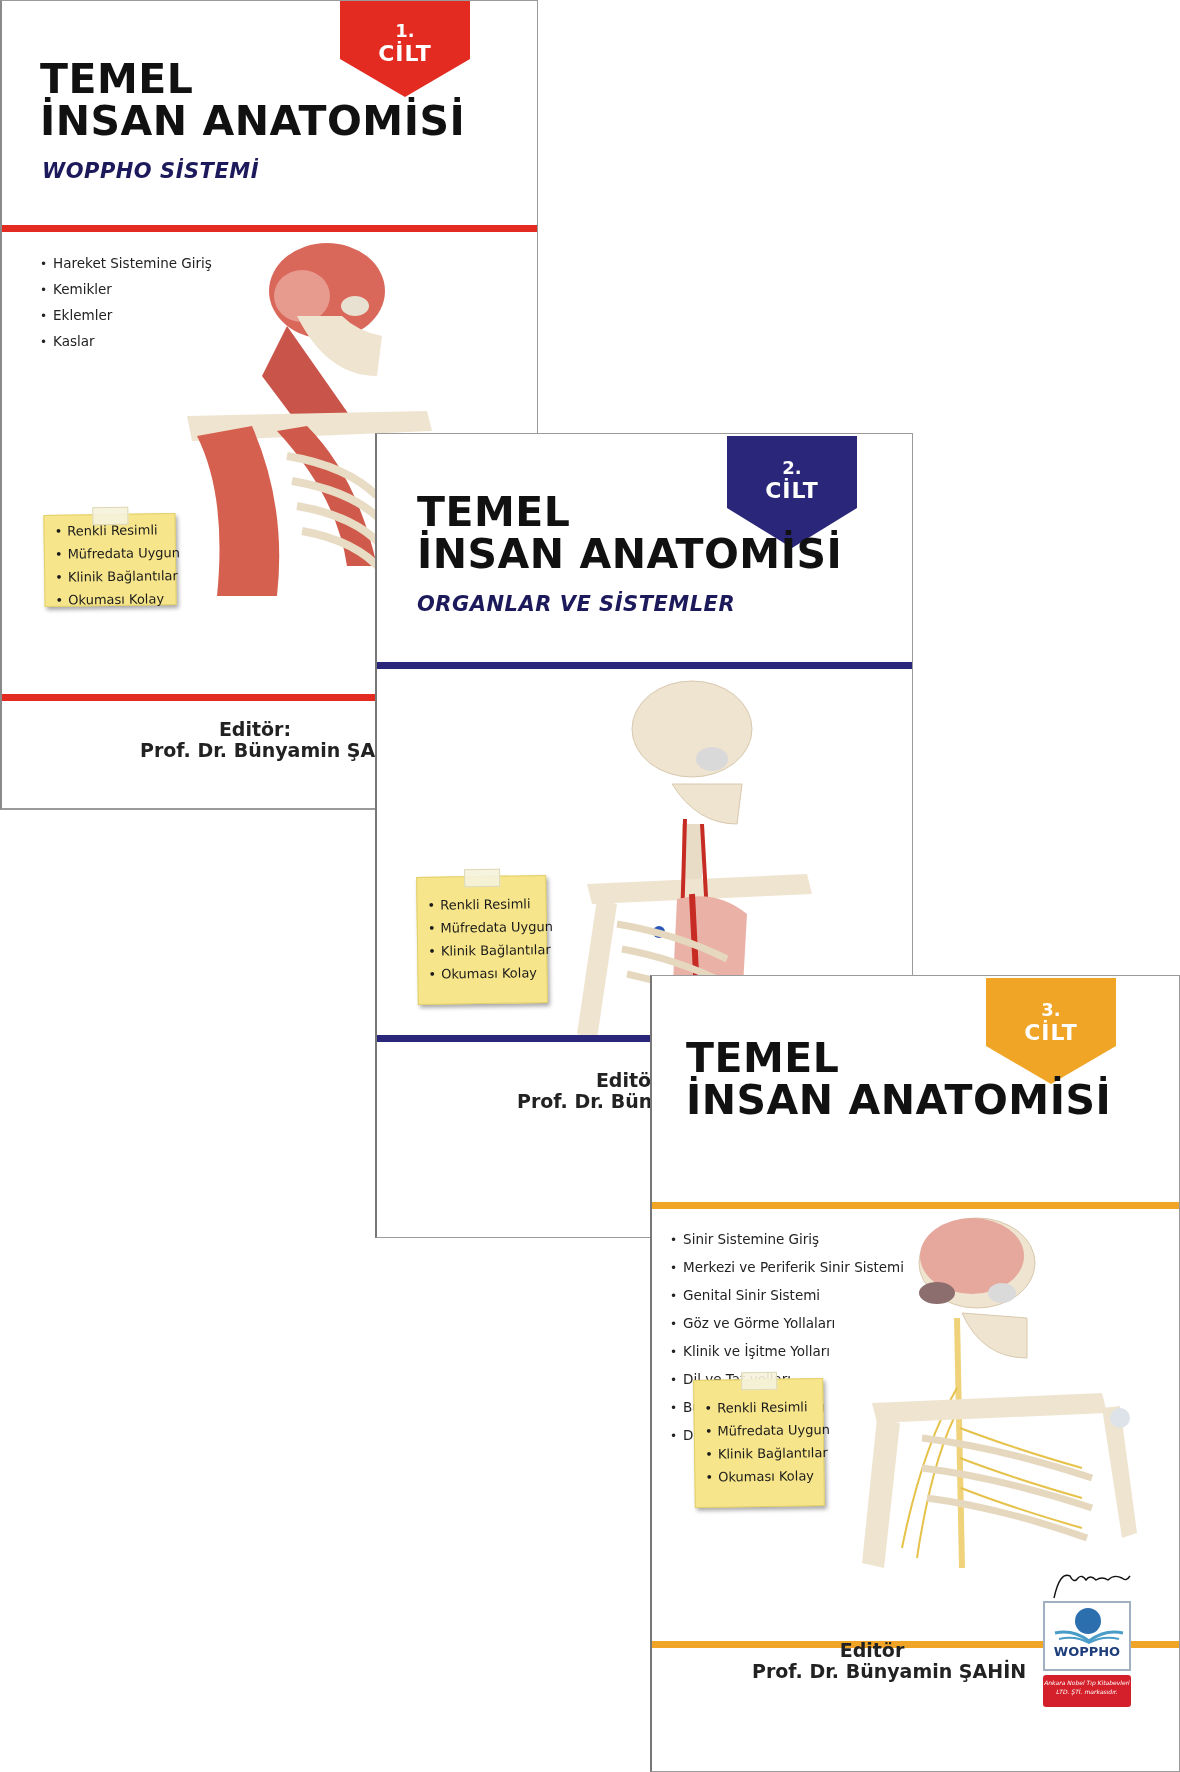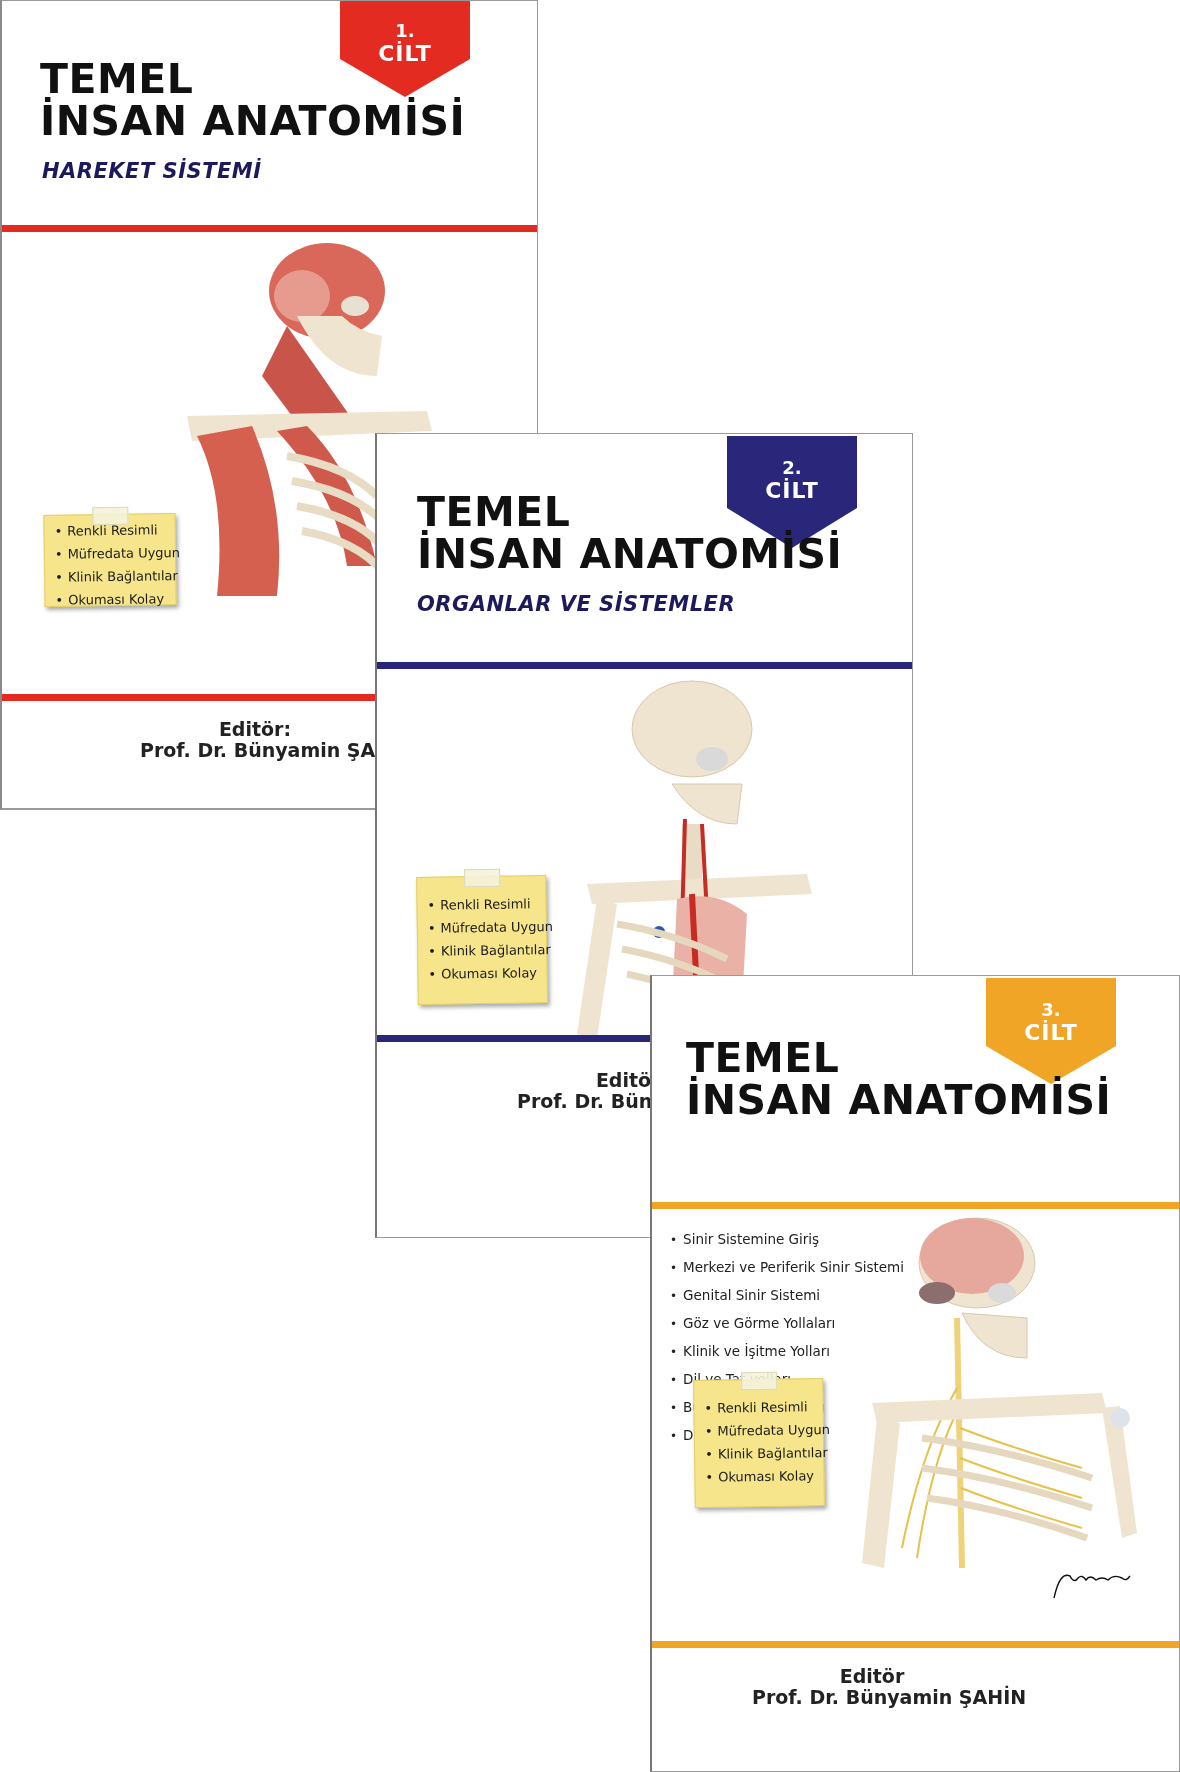--- a/index.html
+++ b/index.html
@@ -69,23 +69,29 @@
     <svg width="130" height="100">
         <polygon points="0,0 130,0 130,60 65,98 0,60" fill="#e32b22"></polygon>
       </svg>
     <span class="b-num">1.</span>
     <span class="b-cilt">CİLT</span>
   </div>
   <div class="title" style="left:38px; top:58px; font-size:41px;">
     <span class="t1">TEMEL</span>
     <span class="t2">İNSAN ANATOMİSİ</span>
   </div>
-  <div class="subtitle" style="left:40px; top:158px; font-size:21px;">HAREKET SİSTEMİ</div>
+  <div class="subtitle" style="left:40px; top:158px; font-size:21px;">WOPPHO SİSTEMİ</div>
   <div class="rule" style="top:224px; background:#e32b22;"></div>
 
+  <ul class="toc" style="left:38px; top:250px;">
+    <li style="line-height:25px;">Hareket Sistemine Giriş</li>
+    <li style="line-height:25px;">Kemikler</li>
+    <li style="line-height:25px;">Eklemler</li>
+    <li style="line-height:25px;">Kaslar</li>
+  </ul>
 
   <svg class="illus" style="left:175px; top:235px;" width="363" height="400" viewBox="0 0 363 400">
     <ellipse cx="150" cy="55" rx="58" ry="48" fill="#d9675a"></ellipse>
     <ellipse cx="125" cy="60" rx="28" ry="26" fill="#e79a8e"></ellipse>
     <ellipse cx="178" cy="70" rx="14" ry="10" fill="#e8e0d0"></ellipse>
     <path d="M120 80 Q150 140 200 140 L205 100 Q180 95 165 80 Z" fill="#efe4d0"></path>
     <path d="M110 90 L180 190 L130 200 L85 140 Z" fill="#c9544a"></path>
     <path d="M10 180 L250 175 L255 195 L15 205 Z" fill="#efe4d0"></path>
     <path d="M20 200 Q50 260 40 360 L100 360 Q110 270 75 190 Z" fill="#d6604f"></path>
     <path d="M100 195 Q160 260 170 330 L200 330 Q180 240 130 190 Z" fill="#cf5a4b"></path>
@@ -226,18 +232,29 @@
       <li>Okuması Kolay</li>
     </ul>
   </div>
 
   <svg class="signature" style="left:400px; top:590px;" width="80" height="35" viewBox="0 0 80 35">
     <path d="M2 32 Q8 5 18 10 Q22 18 26 12 Q30 8 34 14 Q38 8 44 14 Q50 10 56 14 Q62 8 70 12 Q74 16 78 10" stroke="#111" stroke-width="1.4" fill="none"></path>
   </svg>
 
   <div class="rule" style="top:665px; background:#f0a527;"></div>
 
-
-  <div class="editor" style="left:100px; top:690px; width:240px;">
+  <div class="logo" style="top:625px;">
+    <div class="box">
+      <div class="globe"></div>
+      <svg style="position:absolute; left:8px; top:24px;" width="72" height="18">
+        <path d="M2 6 Q20 2 36 14 Q52 2 70 6" stroke="#4a9cc8" stroke-width="3" fill="none"></path>
+        <path d="M6 12 Q22 8 36 16 Q50 8 66 12" stroke="#4a9cc8" stroke-width="2" fill="none"></path>
+      </svg>
+      <div class="name">WOPPHO</div>
+    </div>
+    <div class="red">Ankara Nobel Tıp Kitabevleri LTD. ŞTİ. markasıdır.</div>
+  </div>
+
+  <div class="editor" style="left:100px; top:664px; width:240px;">
     <span>Editör</span>
     <span style="white-space:nowrap;">Prof. Dr. Bünyamin ŞAHİN</span>
   </div>
 </div>
 
 </body></html>

